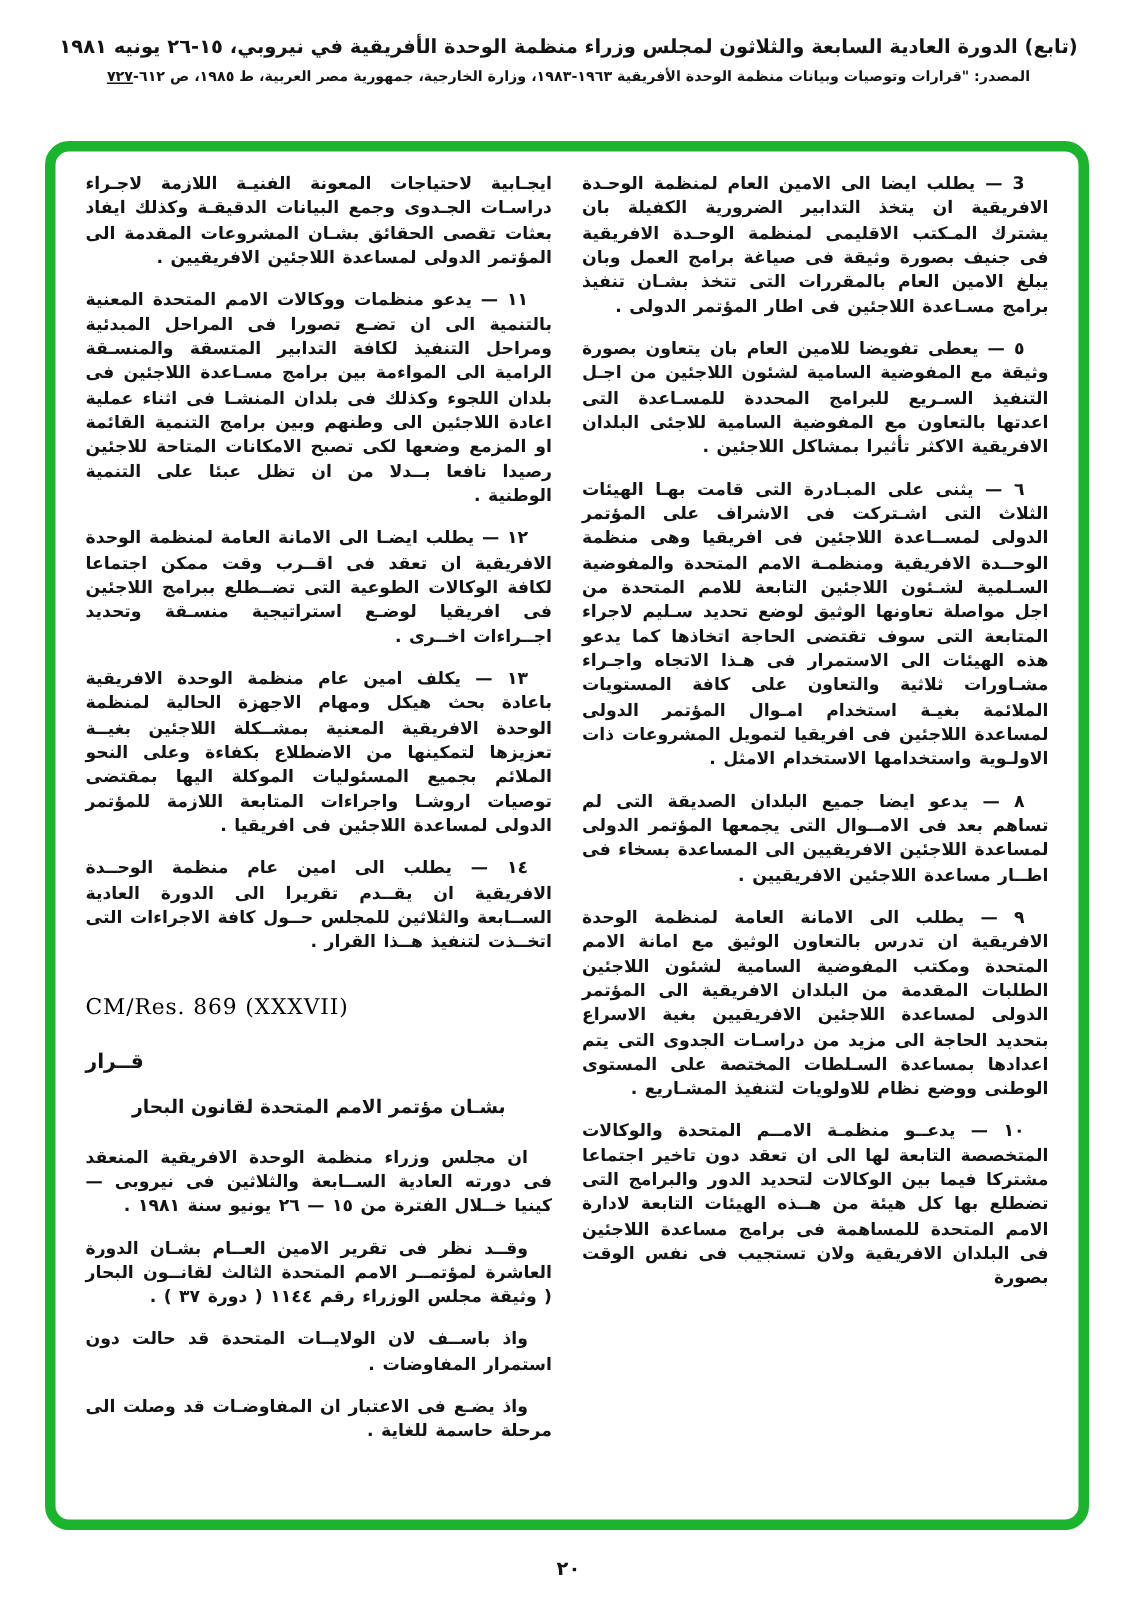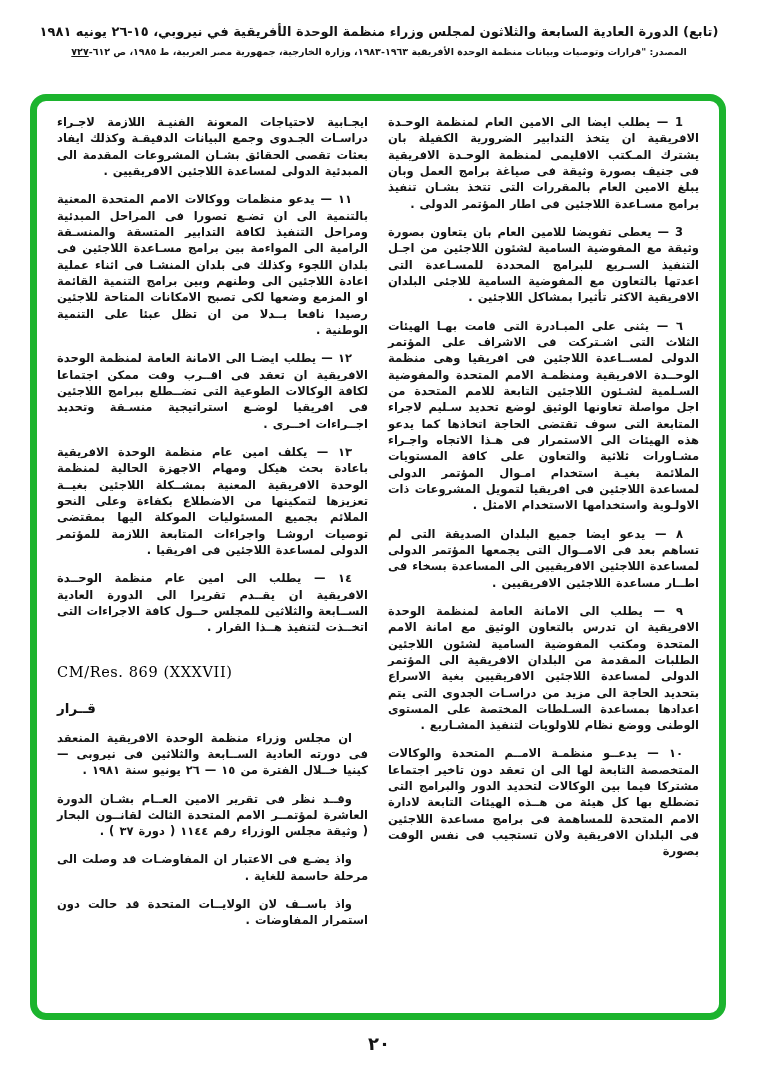--- a/index.html
+++ b/index.html
@@ -100,63 +100,64 @@
     font-weight: bold;
     margin: 0 0 18px 0;
   }
   
   .page-number {
     position: absolute;
     bottom: 24px;
     left: 0;
     width: 100%;
     text-align: center;
-    font-size: 18px;
+    font-size: 13px;
     font-weight: bold;
     direction: rtl;
   }
 </style>
 </head>
 <body>
 
 <div class="page">
 
   <div class="header">
     <div class="header-line1">(تابع) الدورة العادية السابعة والثلاثون لمجلس وزراء منظمة الوحدة الأفريقية في نيروبي، ١٥-٢٦ يونيه ١٩٨١</div>
     <div class="header-line2">
       <span>المصدر: "قرارات وتوصيات وبيانات منظمة الوحدة الأفريقية ١٩٦٣-١٩٨٣، وزارة الخارجية، جمهورية مصر العربية، ط ١٩٨٥، ص ٦١٢-</span><span class="pages-underline">٧٢٧</span>
     </div>
   </div>
 
   <div class="content-box">
     <div class="columns">
 
       <div class="col">
-        <p class="para">1 — يطلب ايضا الى الامين العام لمنظمة الوحـدة الافريقية ان يتخذ التدابير الضرورية الكفيلة بان يشترك المـكتب الاقليمى لمنظمة الوحـدة الافريقية فى جنيف بصورة وثيقة فى صياغة برامج العمل وبان يبلغ الامين العام بالمقررات التى تتخذ بشـان تنفيذ برامج مسـاعدة اللاجئين فى اطار المؤتمر الدولى .</p>
-        <p class="para">3 — يعطى تفويضا للامين العام بان يتعاون بصورة وثيقة مع المفوضية السامية لشئون اللاجئين من اجـل التنفيذ السـريع للبرامج المحددة للمسـاعدة التى اعدتها بالتعاون مع المفوضية السامية للاجئى البلدان الافريقية الاكثر تأثيرا بمشاكل اللاجئين .</p>
+        <p class="para">3 — يطلب ايضا الى الامين العام لمنظمة الوحـدة الافريقية ان يتخذ التدابير الضرورية الكفيلة بان يشترك المـكتب الاقليمى لمنظمة الوحـدة الافريقية فى جنيف بصورة وثيقة فى صياغة برامج العمل وبان يبلغ الامين العام بالمقررات التى تتخذ بشـان تنفيذ برامج مسـاعدة اللاجئين فى اطار المؤتمر الدولى .</p>
+        <p class="para">٥ — يعطى تفويضا للامين العام بان يتعاون بصورة وثيقة مع المفوضية السامية لشئون اللاجئين من اجـل التنفيذ السـريع للبرامج المحددة للمسـاعدة التى اعدتها بالتعاون مع المفوضية السامية للاجئى البلدان الافريقية الاكثر تأثيرا بمشاكل اللاجئين .</p>
         <p class="para">٦ — يثنى على المبـادرة التى قامت بهـا الهيئات الثلاث التى اشـتركت فى الاشراف على المؤتمر الدولى لمســاعدة اللاجئين فى افريقيا وهى منظمة الوحــدة الافريقية ومنظمـة الامم المتحدة والمفوضية السـلمية لشـئون اللاجئين التابعة للامم المتحدة من اجل مواصلة تعاونها الوثيق لوضع تحديد سـليم لاجراء المتابعة التى سوف تقتضى الحاجة اتخاذها كما يدعو هذه الهيئات الى الاستمرار فى هـذا الاتجاه واجـراء مشـاورات ثلاثية والتعاون على كافة المستويات الملائمة بغيـة استخدام امـوال المؤتمر الدولى لمساعدة اللاجئين فى افريقيا لتمويل المشروعات ذات الاولـوية واستخدامها الاستخدام الامثل .</p>
         <p class="para">٨ — يدعو ايضا جميع البلدان الصديقة التى لم تساهم بعد فى الامــوال التى يجمعها المؤتمر الدولى لمساعدة اللاجئين الافريقيين الى المساعدة بسخاء فى اطــار مساعدة اللاجئين الافريقيين .</p>
         <p class="para">٩ — يطلب الى الامانة العامة لمنظمة الوحدة الافريقية ان تدرس بالتعاون الوثيق مع امانة الامم المتحدة ومكتب المفوضية السامية لشئون اللاجئين الطلبات المقدمة من البلدان الافريقية الى المؤتمر الدولى لمساعدة اللاجئين الافريقيين بغية الاسراع بتحديد الحاجة الى مزيد من دراسـات الجدوى التى يتم اعدادها بمساعدة السـلطات المختصة على المستوى الوطنى ووضع نظام للاولويات لتنفيذ المشـاريع .</p>
         <p class="para">١٠ — يدعــو منظمـة الامــم المتحدة والوكالات المتخصصة التابعة لها الى ان تعقد دون تاخير اجتماعا مشتركا فيما بين الوكالات لتحديد الدور والبرامج التى تضطلع بها كل هيئة من هــذه الهيئات التابعة لادارة الامم المتحدة للمساهمة فى برامج مساعدة اللاجئين فى البلدان الافريقية ولان تستجيب فى نفس الوقت بصورة</p>
       </div>
 
       <div class="col">
-        <p class="para no-indent">ايجـابية لاحتياجات المعونة الفنيـة اللازمة لاجـراء دراسـات الجـدوى وجمع البيانات الدقيقـة وكذلك ايفاد بعثات تقصى الحقائق بشـان المشروعات المقدمة الى المبدئية الدولى لمساعدة اللاجئين الافريقيين .</p>
+        <p class="para no-indent">ايجـابية لاحتياجات المعونة الفنيـة اللازمة لاجـراء دراسـات الجـدوى وجمع البيانات الدقيقـة وكذلك ايفاد بعثات تقصى الحقائق بشـان المشروعات المقدمة الى المؤتمر الدولى لمساعدة اللاجئين الافريقيين .</p>
         <p class="para">١١ — يدعو منظمات ووكالات الامم المتحدة المعنية بالتنمية الى ان تضـع تصورا فى المراحل المبدئية ومراحل التنفيذ لكافة التدابير المتسقة والمنسـقة الرامية الى المواءمة بين برامج مسـاعدة اللاجئين فى بلدان اللجوء وكذلك فى بلدان المنشـا فى اثناء عملية اعادة اللاجئين الى وطنهم وبين برامج التنمية القائمة او المزمع وضعها لكى تصبح الامكانات المتاحة للاجئين رصيدا نافعا بــدلا من ان تظل عبئا على التنمية الوطنية .</p>
         <p class="para">١٢ — يطلب ايضـا الى الامانة العامة لمنظمة الوحدة الافريقية ان تعقد فى اقــرب وقت ممكن اجتماعا لكافة الوكالات الطوعية التى تضــطلع ببرامج اللاجئين فى افريقيا لوضـع استراتيجية منسـقة وتحديد اجــراءات اخــرى .</p>
         <p class="para">١٣ — يكلف امين عام منظمة الوحدة الافريقية باعادة بحث هيكل ومهام الاجهزة الحالية لمنظمة الوحدة الافريقية المعنية بمشــكلة اللاجئين بغيــة تعزيزها لتمكينها من الاضطلاع بكفاءة وعلى النحو الملائم بجميع المسئوليات الموكلة اليها بمقتضى توصيات اروشـا واجراءات المتابعة اللازمة للمؤتمر الدولى لمساعدة اللاجئين فى افريقيا .</p>
         <p class="para">١٤ — يطلب الى امين عام منظمة الوحــدة الافريقية ان يقــدم تقريرا الى الدورة العادية الســابعة والثلاثين للمجلس حــول كافة الاجراءات التى اتخــذت لتنفيذ هــذا القرار .</p>
 
         <div class="res-ref">CM/Res. 869 (XXXVII)</div>
         <div class="res-heading">قــرار</div>
+        <div class="res-subheading">بشـان مؤتمر الامم المتحدة لقانون البحار</div>
 
         <p class="para">ان مجلس وزراء منظمة الوحدة الافريقية المنعقد فى دورته العادية الســابعة والثلاثين فى نيروبى — كينيا خــلال الفترة من ١٥ — ٢٦ يونيو سنة ١٩٨١ .</p>
         <p class="para">وقــد نظر فى تقرير الامين العــام بشـان الدورة العاشرة لمؤتمــر الامم المتحدة الثالث لقانــون البحار ( وثيقة مجلس الوزراء رقم ١١٤٤ ( دورة ٣٧ ) .</p>
+        <p class="para">واذ باســف لان الولايــات المتحدة قد حالت دون استمرار المفاوضات .</p>
         <p class="para">واذ يضـع فى الاعتبار ان المفاوضـات قد وصلت الى مرحلة حاسمة للغاية .</p>
-        <p class="para">واذ باســف لان الولايــات المتحدة قد حالت دون استمرار المفاوضات .</p>
       </div>
 
     </div>
   </div>
 
   <div class="page-number">٢٠</div>
 
 </div>
 
 </body></html>

